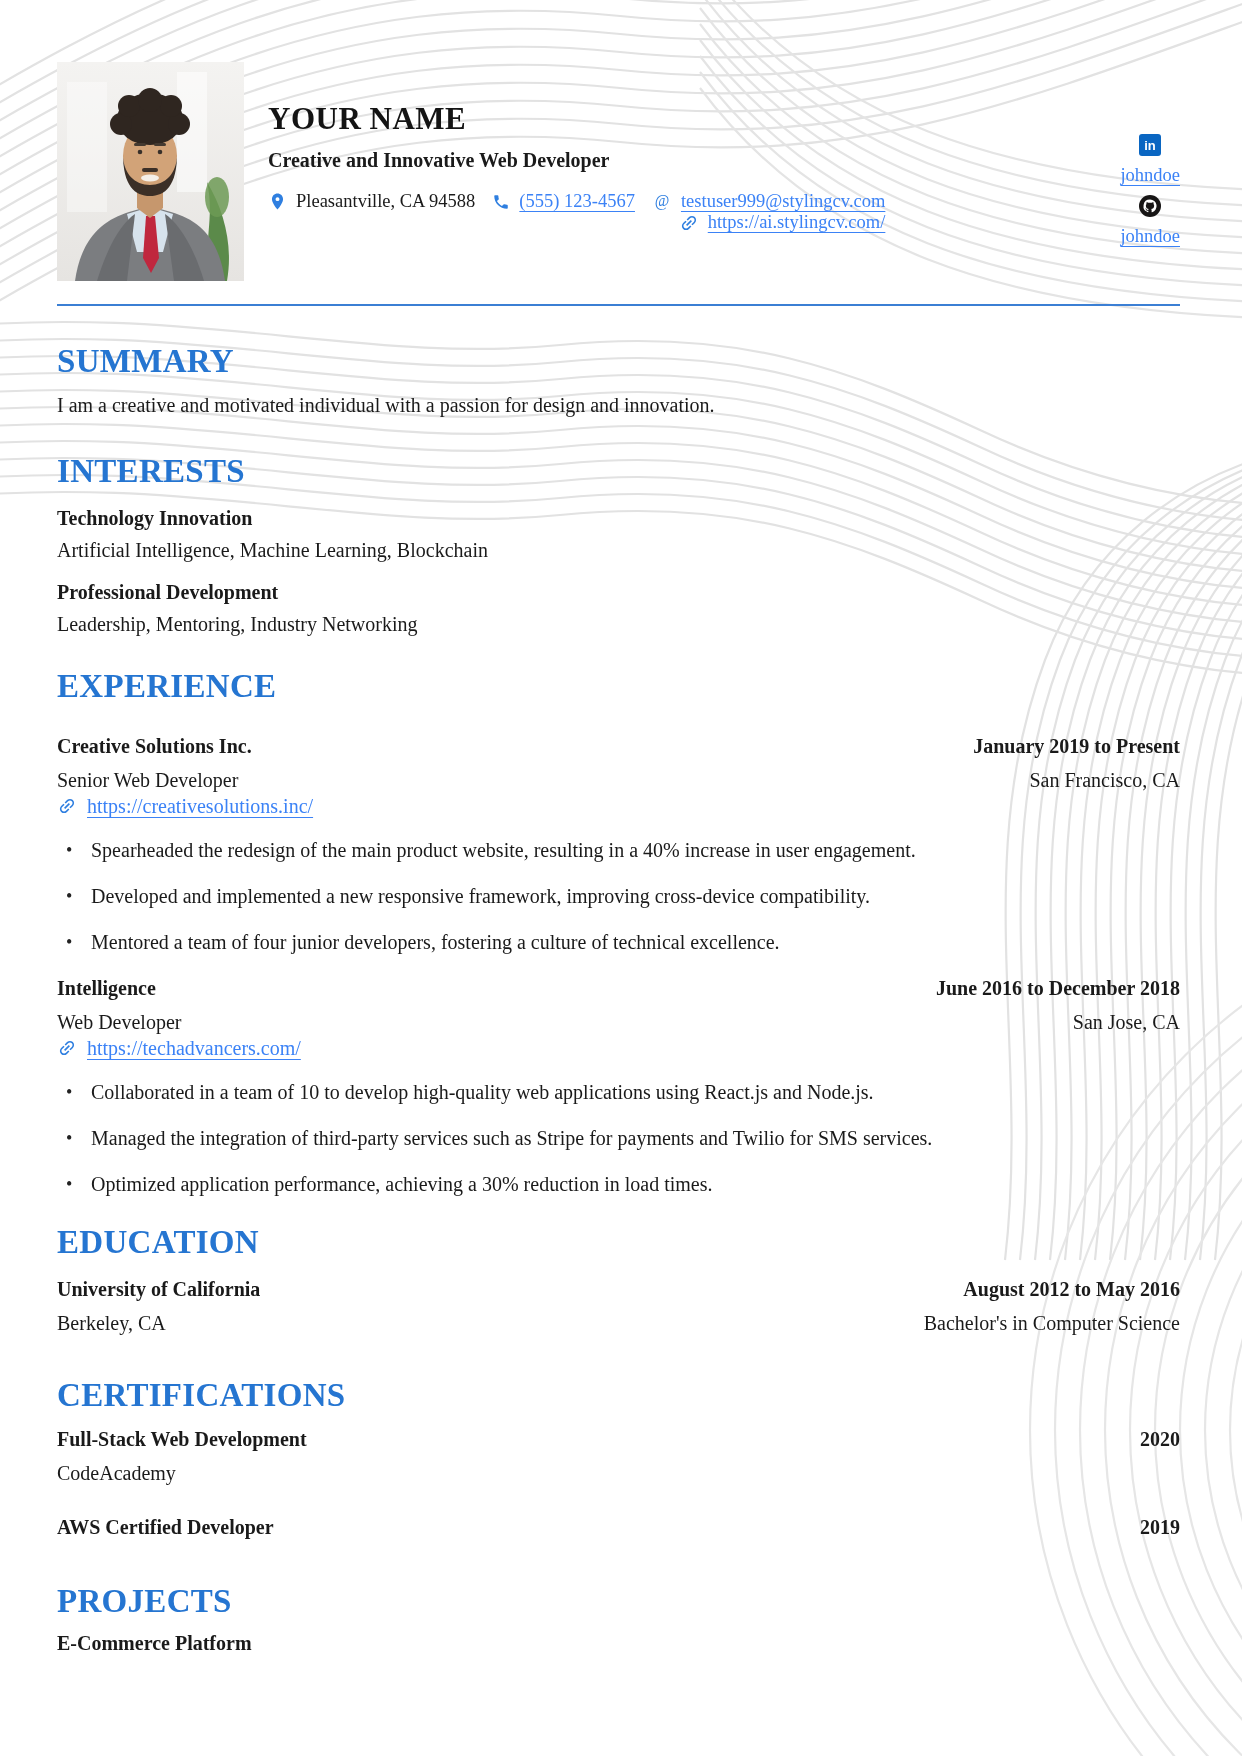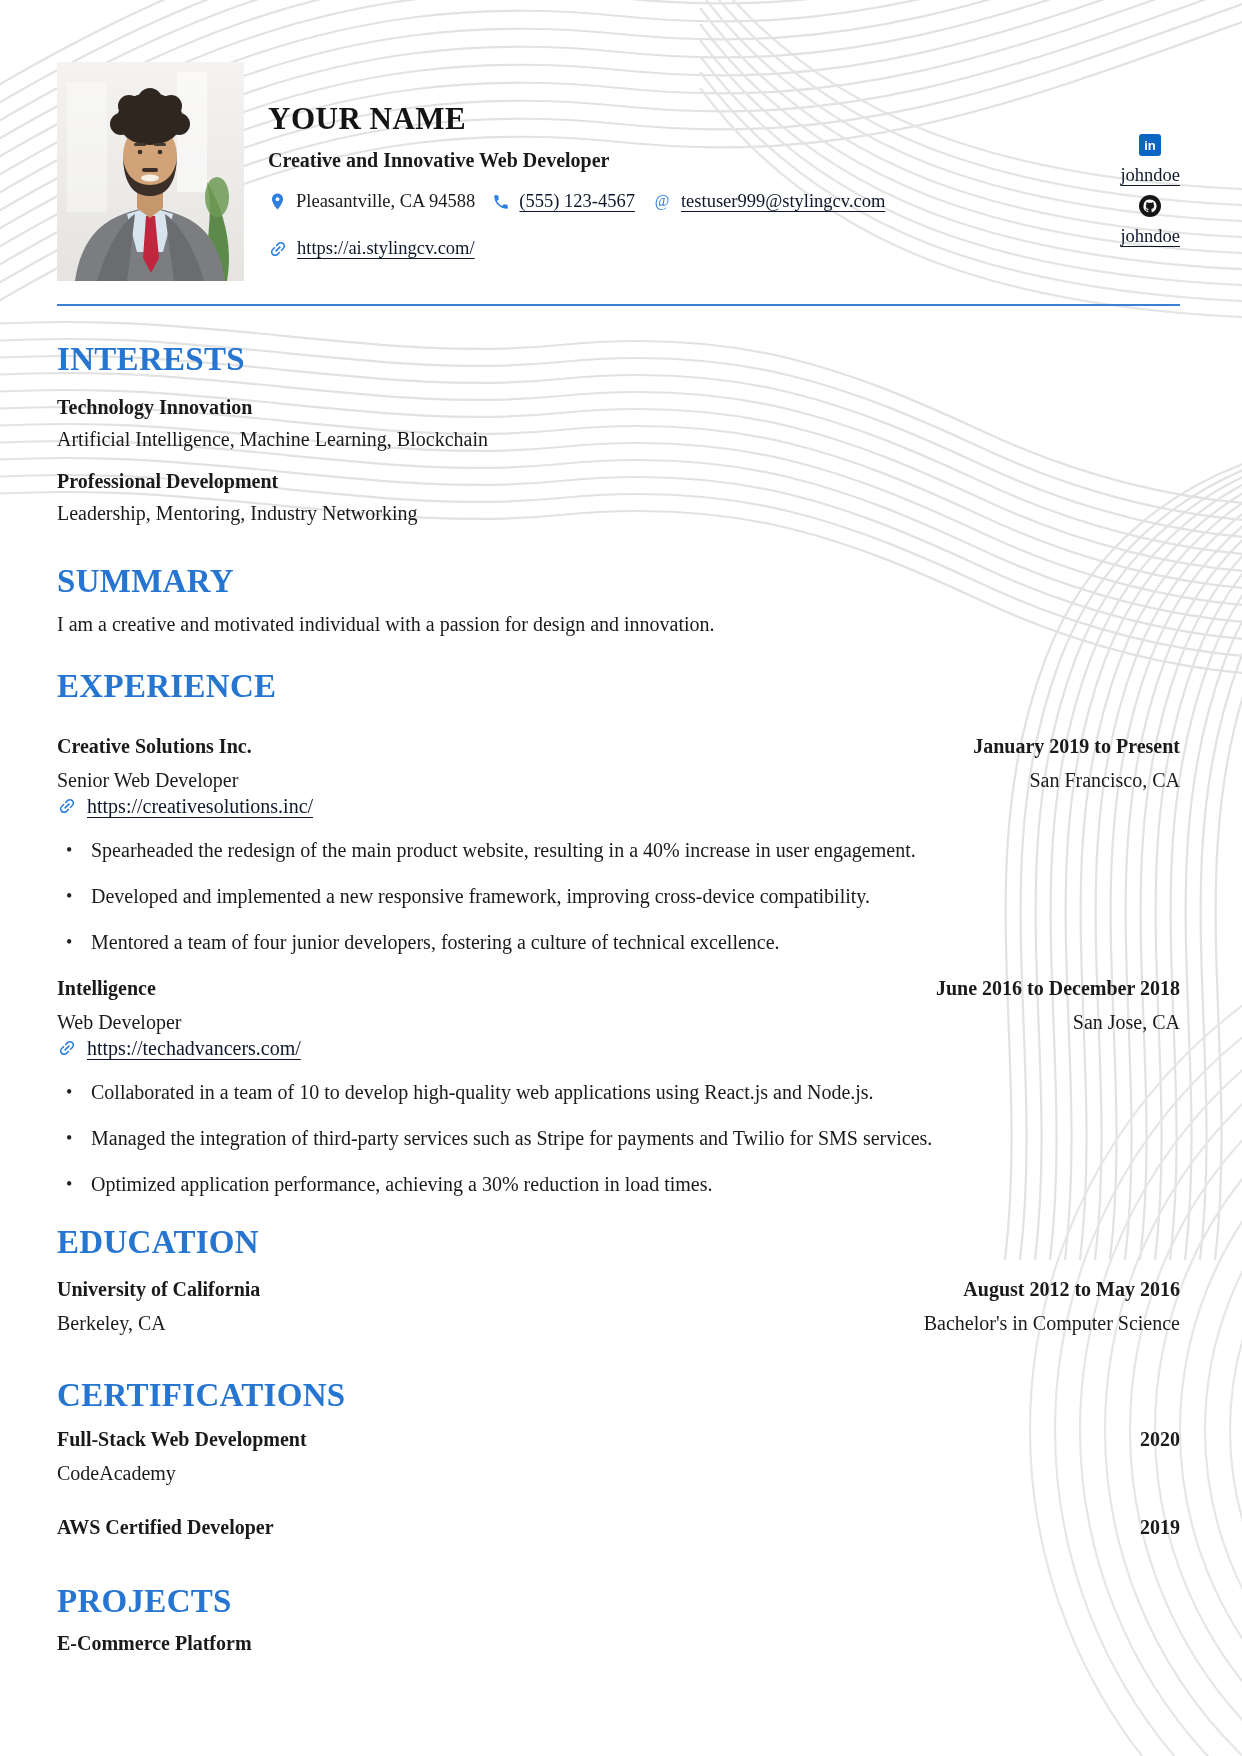--- a/index.html
+++ b/index.html
@@ -19,26 +19,26 @@
   }
   
   .header{display:flex;margin-top:62px;}
   .photo{width:187px;height:219px;flex:0 0 187px;overflow:hidden;}
   .id-block{margin-left:24px;padding-top:40px;}
   .person-name{
     font-size:31px;font-weight:700;letter-spacing:.5px;margin:0;color:#141414;line-height:1.1;
   }
   .person-title{font-size:20px;margin-top:13px;font-weight:bold;}
   .contact-row{display:flex;align-items:center;gap:9px;font-size:18.5px;margin-top:19px;}
-  .contact-row + .contact-row{margin-top:26px;}
+  .contact-row + .contact-row{margin-top:0;justify-content:flex-end;}
   .cgap{margin-left:8px;}
   .icon{display:inline-flex;align-items:center;justify-content:center;flex:0 0 auto;}
   .social-block{margin-left:auto;padding-top:72px;display:flex;flex-direction:column;gap:9px;}
   .social-row{display:flex;align-items:center;gap:9px;justify-content:flex-end;font-size:18.5px;flex-direction:column;}
-  a.lnk{color:#0f172a;text-decoration:underline;text-decoration-thickness:1.3px;text-underline-offset:4px;}
+  a.lnk{color:#3b82f6;text-decoration:underline;text-decoration-thickness:1.3px;text-underline-offset:4px;}
   .divider{border:none;border-top:2.5px solid #3b7fd4;margin:23px 0 0 0;}
   
   .sec-h{
     font-size:33px;font-weight:700;color:#2575d1;letter-spacing:.3px;
     margin:0;line-height:1.2;
   }
   .m-interests{margin-top:34px;}
   .m-summary{margin-top:36px;}
   .m-experience{margin-top:30px;}
   .m-education{margin-top:26px;}
@@ -238,30 +238,30 @@
             </svg>
         </span>
         <a class="lnk">johndoe</a>
       </div>
     </div>
   </header>
 
   <hr class="divider">
 
   <section>
+    <h2 class="sec-h m-summary">SUMMARY</h2>
+    <div class="body-txt summary-text">I am a creative and motivated individual with a passion for design and innovation.</div>
+  </section>
+
+  <section>
     <h2 class="sec-h m-interests">INTERESTS</h2>
     <div class="item-title first">Technology Innovation</div>
     <div class="item-detail">Artificial Intelligence, Machine Learning, Blockchain</div>
     <div class="item-title">Professional Development</div>
     <div class="item-detail">Leadership, Mentoring, Industry Networking</div>
-  </section>
-
-  <section>
-    <h2 class="sec-h m-summary">SUMMARY</h2>
-    <div class="body-txt summary-text">I am a creative and motivated individual with a passion for design and innovation.</div>
   </section>
 
   <section>
     <h2 class="sec-h m-experience">EXPERIENCE</h2>
 
     <article class="job job1">
       <div class="row job-head">
         <span class="b">Creative Solutions Inc.</span>
         <span class="b">January 2019 to Present</span>
       </div>

